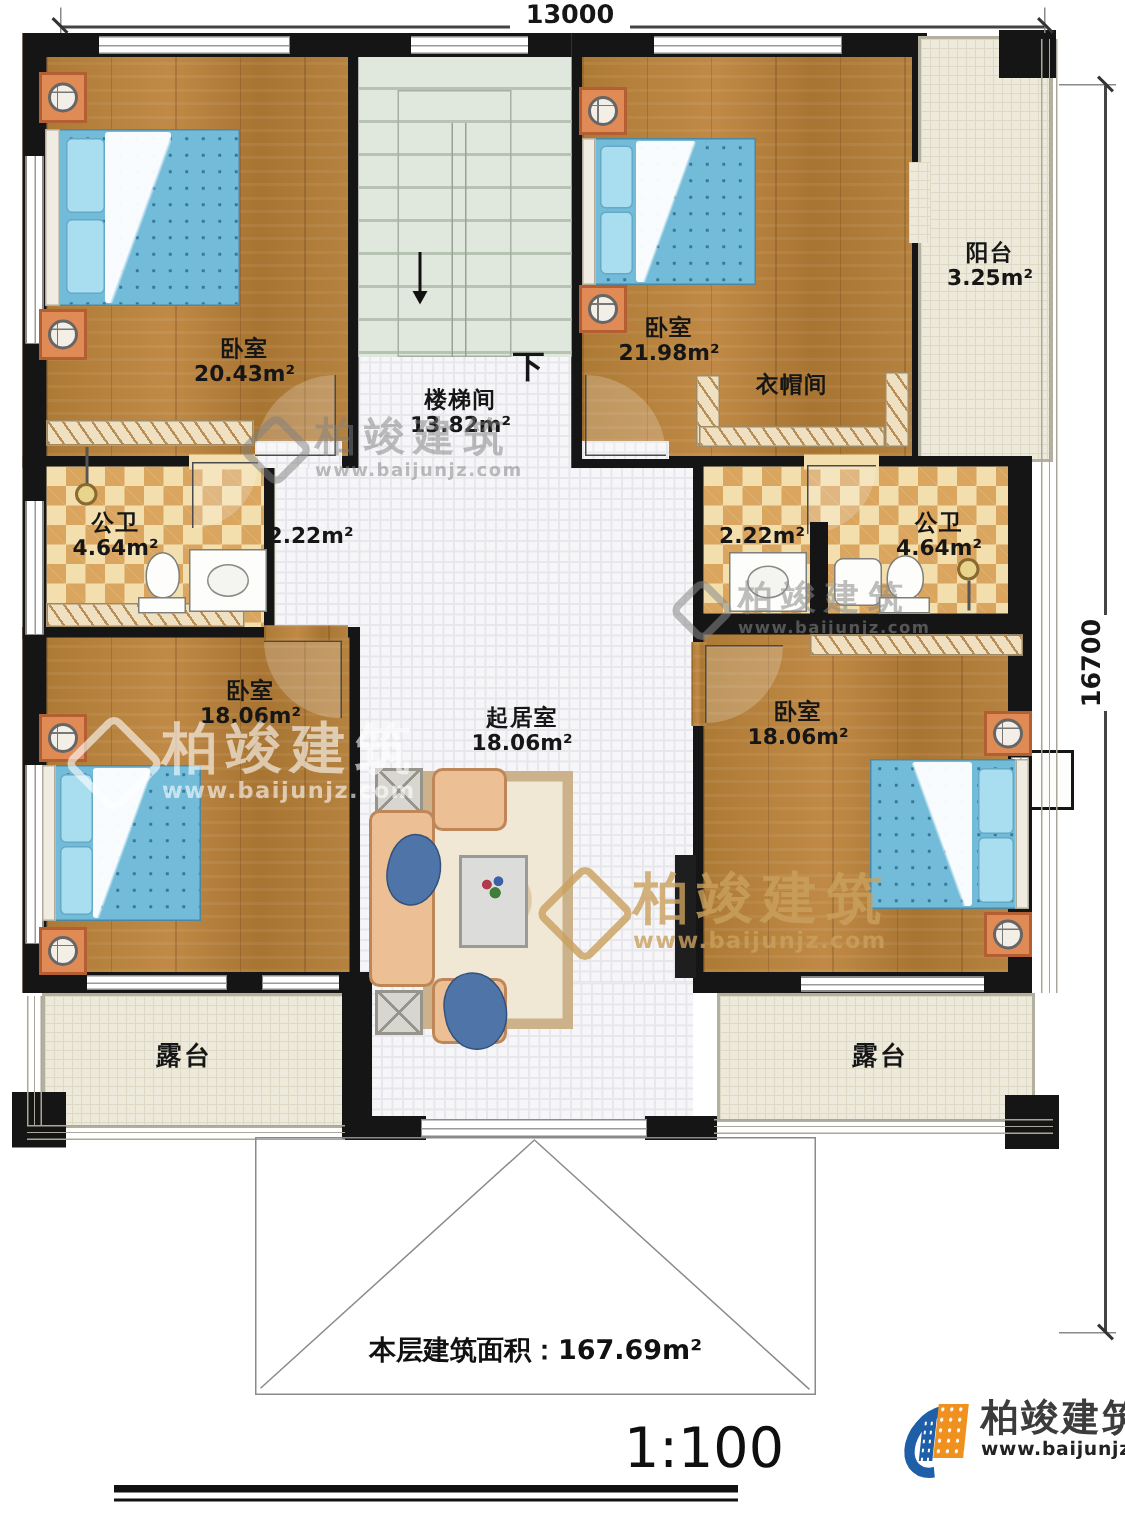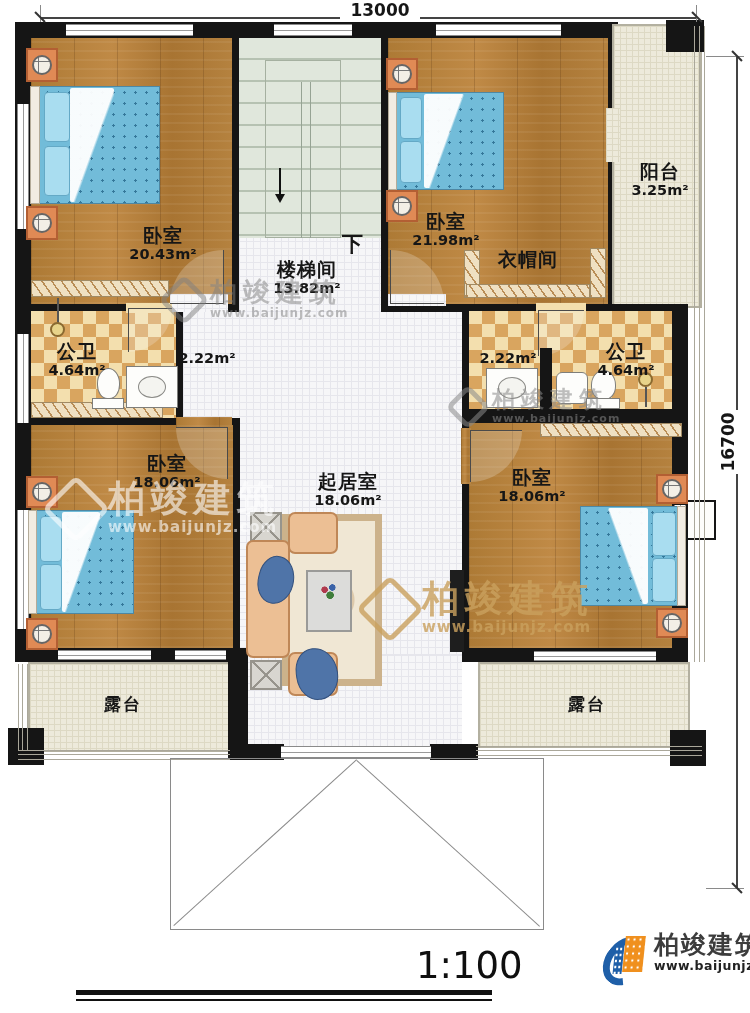--- a/index.html
+++ b/index.html
@@ -56,21 +56,21 @@
   .sidetable{background:#d8d6d0;border:2px solid #97948c;box-sizing:border-box;
      background-image:linear-gradient(45deg,transparent 47%,#97948c 47% 53%,transparent 53%),
                       linear-gradient(-45deg,transparent 47%,#97948c 47% 53%,transparent 53%);}
   .rug{background:#f0e7d4;border:7px solid #ccb28b;box-sizing:border-box;
      background-image:radial-gradient(circle at 50% 50%,#d9c3a0 0 16px,rgba(201,170,128,.5) 16px 22px,transparent 23px);}
   .ctable{background:#dcdcda;border:2px solid #9a9a98;box-sizing:border-box;}
   .person{background:#4f74a8;border:1px solid #33517e;border-radius:46% 54% 50% 50%;}
   .white-fix{background:#fdfdfb;border:1.5px solid #7e7e7a;box-sizing:border-box;}
   
   .lbl{transform:translateX(-50%);text-align:center;font-weight:bold;white-space:nowrap;z-index:7;line-height:1.18;}
-  .lbl .nm{font-size:19px;letter-spacing:1px;display:block;}
+  .lbl .nm{font-size:15px;letter-spacing:1px;display:block;}
   .lbl .ar{font-size:14.5px;display:block;}
   .lbl .nm-lg{font-size:17px;letter-spacing:2px;display:block;}
   
   .wm{display:flex;align-items:center;gap:8px;pointer-events:none;z-index:8;font-weight:bold;}
   .wm-glyph{border:5px solid currentColor;border-radius:7px;transform:rotate(45deg);flex:0 0 auto;}
   .wm-chars{letter-spacing:6px;line-height:1;display:block;}
   .wm-url{letter-spacing:1px;line-height:1.45;display:block;font-size:.42em;}
   .dimline{background:#444;}
   .tick{background:#333;transform:rotate(45deg);}
   .thinline{background:#8a8a8a;}
@@ -329,20 +329,23 @@
   <div class="abs dimline" style="left:736px;top:56px;width:1.5px;height:832px;"></div>
   <div class="abs thinline" style="left:706px;top:56px;width:38px;height:1px;"></div>
   <div class="abs thinline" style="left:706px;top:888px;width:38px;height:1px;"></div>
   <div class="abs tick" style="left:730px;top:55px;width:14px;height:2px;"></div>
   <div class="abs tick" style="left:730px;top:887px;width:14px;height:2px;"></div>
   <div class="abs" style="left:696px;top:432px;width:64px;text-align:center;font-size:17px;font-weight:bold;transform:rotate(-90deg);background:#fff;">16700</div>
 
   <div class="abs" style="left:170px;top:758px;width:374px;height:172px;border:1.5px solid #8a8a8a;box-sizing:border-box;"></div>
   <div class="abs thinline" style="left:357px;top:760px;width:247px;height:1px;transform:rotate(137.8deg);transform-origin:0 0;"></div>
   <div class="abs thinline" style="left:357px;top:760px;width:247px;height:1px;transform:rotate(42.2deg);transform-origin:0 0;"></div>
+  <div class="abs roof-note" style="left:357px;top:888px;">
+    <span>本层建筑面积：</span><span>167.69m²</span>
+  </div>
 
   <div class="abs title-scale" style="left:416px;top:944px;">1:100</div>
   <div class="abs" style="left:76px;top:990px;width:416px;height:5px;background:#111;"></div>
   <div class="abs" style="left:76px;top:999px;width:416px;height:2px;background:#111;"></div>
 
   <div class="abs" style="left:606px;top:926px;width:144px;height:78px;">
     <div class="abs" style="left:0px;top:8px;width:40px;height:54px;border:7px solid #1f5fa8;border-top-color:transparent;border-right-color:transparent;border-radius:50%;transform:rotate(40deg);box-sizing:border-box;"></div>
     <div class="abs" style="left:8px;top:20px;width:9px;height:28px;background:#1f5fa8;transform:skewX(-6deg);background-image:radial-gradient(#fff .8px,transparent 1px);background-size:4px 6px;"></div>
     <div class="abs" style="left:18px;top:10px;width:20px;height:36px;background:#f0901e;transform:skewX(-6deg);background-image:radial-gradient(#fff 1px,transparent 1.3px);background-size:6px 7px;"></div>
     <div class="abs" style="left:48px;top:6px;">

